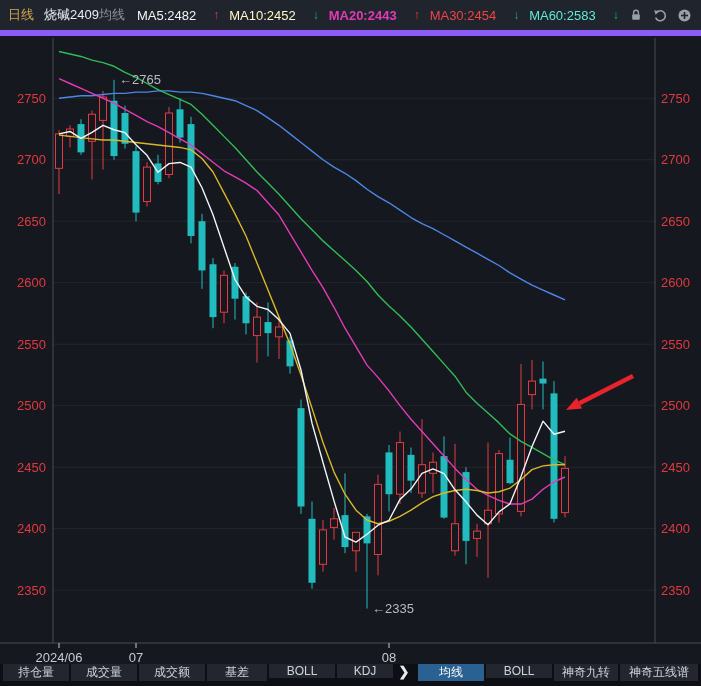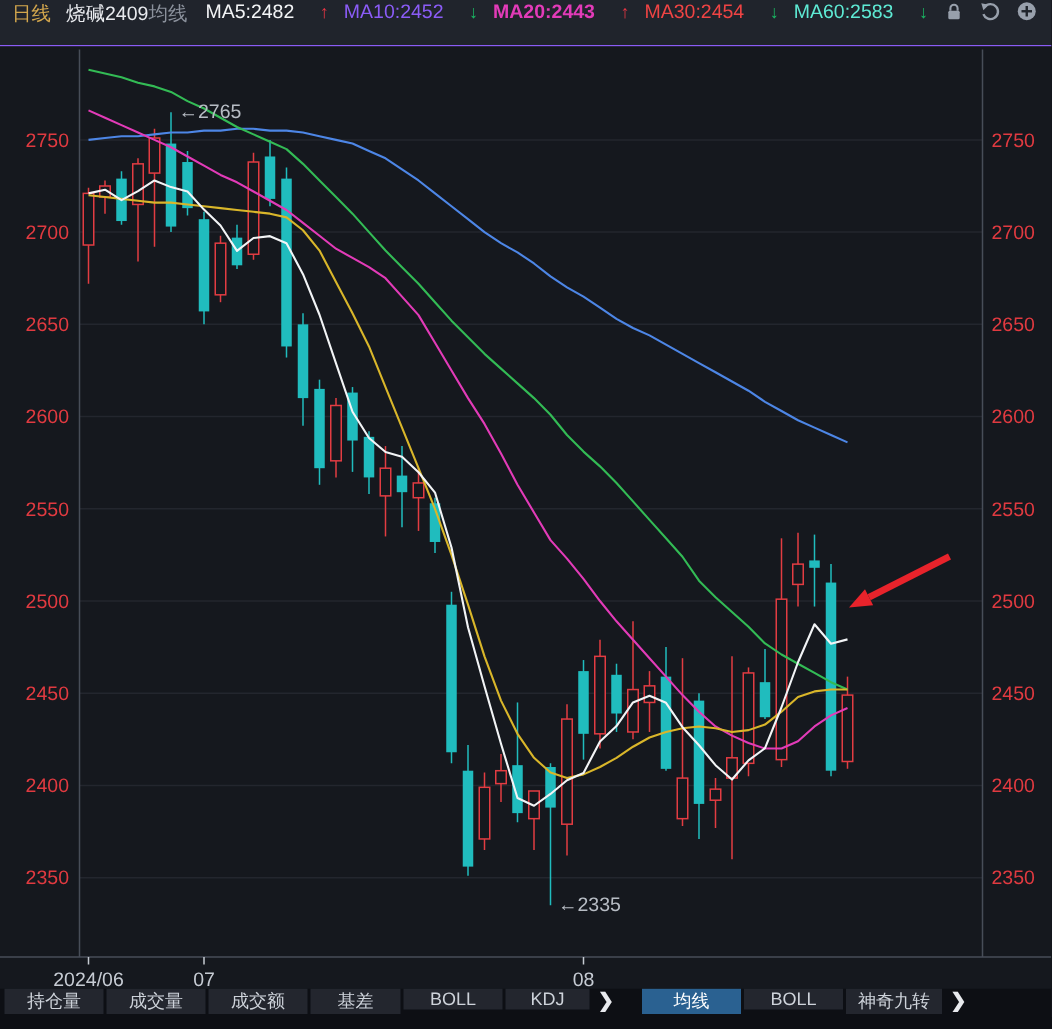--- a/index.html
+++ b/index.html
@@ -1,22 +1,22 @@
 <!DOCTYPE html>
 <html><head>
 <meta charset="utf-8">
 <style>
   html,body{margin:0;padding:0;background:#14171d;}
   body{width:701px;height:686px;overflow:hidden;font-family:"Liberation Sans",sans-serif;
        -webkit-font-smoothing:antialiased;}
   .app{width:701px;height:686px;display:flex;flex-direction:column;background:#14171d;}
 
   
-  .toolbar{height:30px;flex:0 0 30px;background:#20242c;border-bottom:1px solid #8b5cf6;
-           display:flex;align-items:flex-start;padding:0 8px;font-size:13px;white-space:nowrap;}
+  .toolbar{height:30px;flex:0 0 30px;background:#20242c;border-bottom:6px solid #8b5cf6;
+           display:flex;align-items:center;padding:0 8px;font-size:13px;white-space:nowrap;}
   .tb-period{color:#d2a64d;margin-right:10px;}
   .tb-symbol{color:#e8eaee;}
   .tb-ind{color:#8b919c;margin-right:12px;}
   .ma-item{margin-right:10px;display:inline-flex;align-items:center;gap:16px;}
   .ma-arrow{font-size:12px;margin-left:1px;}
   .arrow-up{color:#f23645;}
   .arrow-down{color:#19b562;}
   .tb-spacer{flex:1;}
   .tb-icons{display:flex;align-items:center;gap:9px;margin-right:-4px;}
   .tb-icon{width:15px;height:15px;display:inline-flex;align-items:center;justify-content:center;cursor:pointer;}
@@ -46,21 +46,21 @@
   <div class="toolbar">
     <span class="tb-period">日线</span>
     <span class="tb-symbol">烧碱2409</span>
     <span class="tb-ind">均线</span>
 
     <span class="ma-item">
       <span class="ma-val" style="color: rgb(242, 244, 246);">MA5:2482</span>
         <span class="ma-arrow arrow-up">↑</span>
     </span>
     <span class="ma-item">
-      <span class="ma-val" style="color: #8b5cf6;">MA10:2452</span>
+      <span class="ma-val" style="color: #fef9c3;">MA10:2452</span>
         <span class="ma-arrow arrow-down">↓</span>
     </span>
     <span class="ma-item">
       <span class="ma-val" style="color: rgb(226, 59, 184); font-weight: bold;">MA20:2443</span>
         <span class="ma-arrow arrow-up">↑</span>
     </span>
     <span class="ma-item">
       <span class="ma-val" style="color: #ef4444;">MA30:2454</span>
         <span class="ma-arrow arrow-down">↓</span>
     </span>
@@ -259,16 +259,17 @@
       <div class="tab" style="min-width:48px">基差</div>
       <div class="tab" style="min-width:54px">BOLL</div>
       <div class="tab" style="min-width:44px">KDJ</div>
       <div class="tab-more">❯</div>
     </div>
     <div class="tab-gap"></div>
     <div class="tab-group">
       <div class="tab selected" style="min-width:54px">均线</div>
       <div class="tab" style="min-width:54px">BOLL</div>
       <div class="tab" style="min-width:52px">神奇九转</div>
+      <div class="tab" style="min-width:66px">神奇五线谱</div>
       <div class="tab-more">❯</div>
     </div>
   </div>
 </div>
 
 </body></html>

